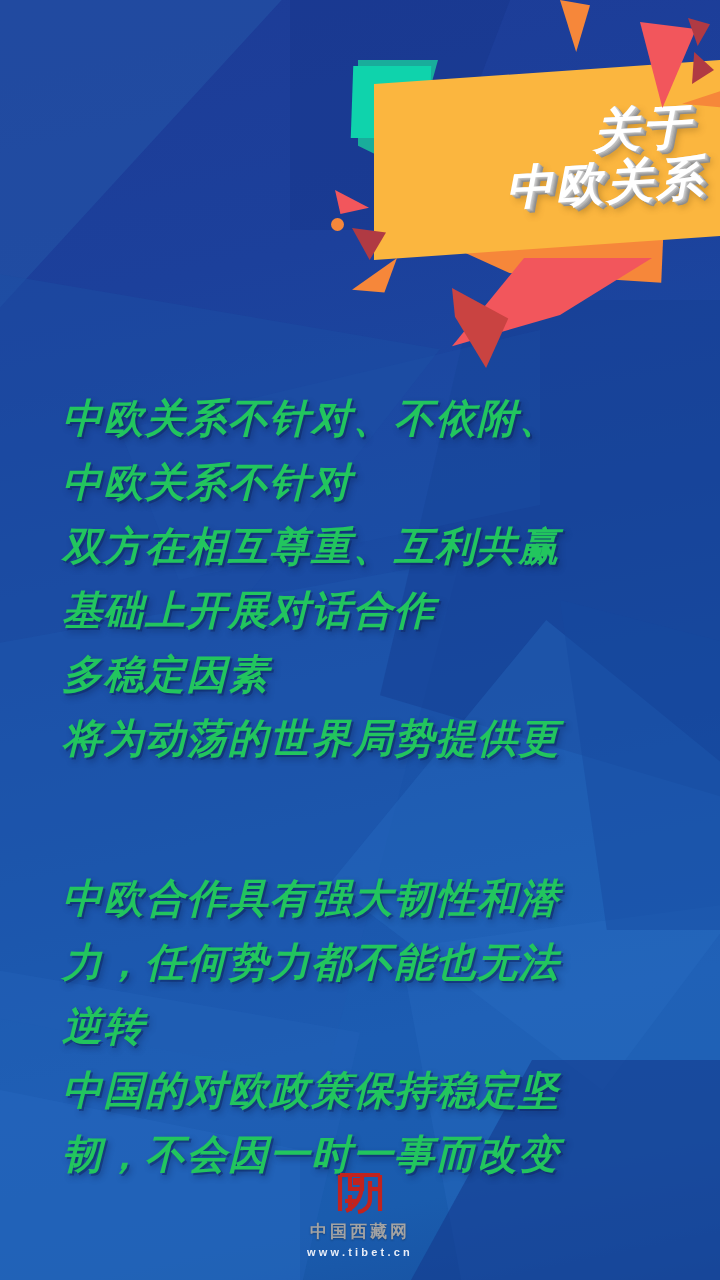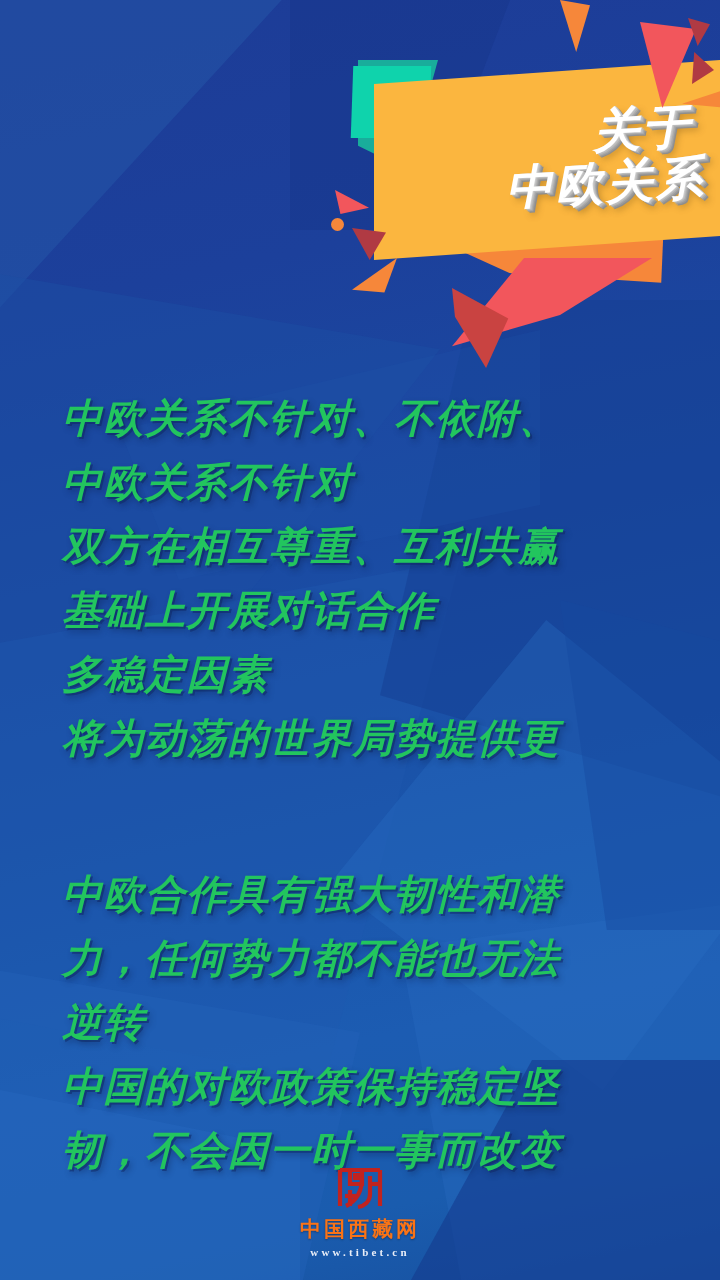--- a/index.html
+++ b/index.html
@@ -145,47 +145,47 @@
   .cl4{left:352px;top:258px;width:45px;height:36px;background:#f6873a;
        clip-path:polygon(100% 0,72% 96%,0 88%);}
   .ct1{left:560px;top:0px;width:30px;height:52px;background:#f6873a;
        clip-path:polygon(0 0,100% 10%,54% 100%);}
 
   
   .body-text{
     position:absolute;left:62px;top:386px;width:600px;
   }
   .para{margin:0 0 0 0;}
-  .para + .para{margin-top:96px;font-family:Liberation Mono, monospace;}
+  .para + .para{margin-top:96px;}
   .bline{
     color:#22c55e;
     font-size:40px;
     font-weight:700;
     font-style:italic;
     letter-spacing:1.5px;
     line-height:64px;
     white-space:nowrap;
     text-shadow:
       2px 2px 0 rgba(16,40,100,.55),
       3px 4px 6px rgba(10,30,80,.45);
   }
 
   
   .footer{
     position:absolute;left:0;bottom:22px;width:720px;
     display:flex;flex-direction:column;align-items:center;gap:3px;
   }
   .seal{width:56px;height:48px;display:block;}
   .footer-name{
-    color:#f97316;font-size:21px;letter-spacing:3px;font-weight:700;
+    color:#a3a3a3;font-size:17px;letter-spacing:3px;font-weight:700;
     text-shadow:0 1px 2px rgba(0,0,0,.3);
   }
   .footer-url{
     color:#e9eef8;font-size:11px;letter-spacing:3.2px;font-weight:700;
-    font-family:Liberation Serif, serif;
+    font-family:Liberation Sans, sans-serif;
   }
 </style>
 </head>
 <body>
 
 <div id="poster">
 
   <div class="bg-layer bg-base"></div>
   <div class="bg-layer">
     <div class="facet f1"></div>

